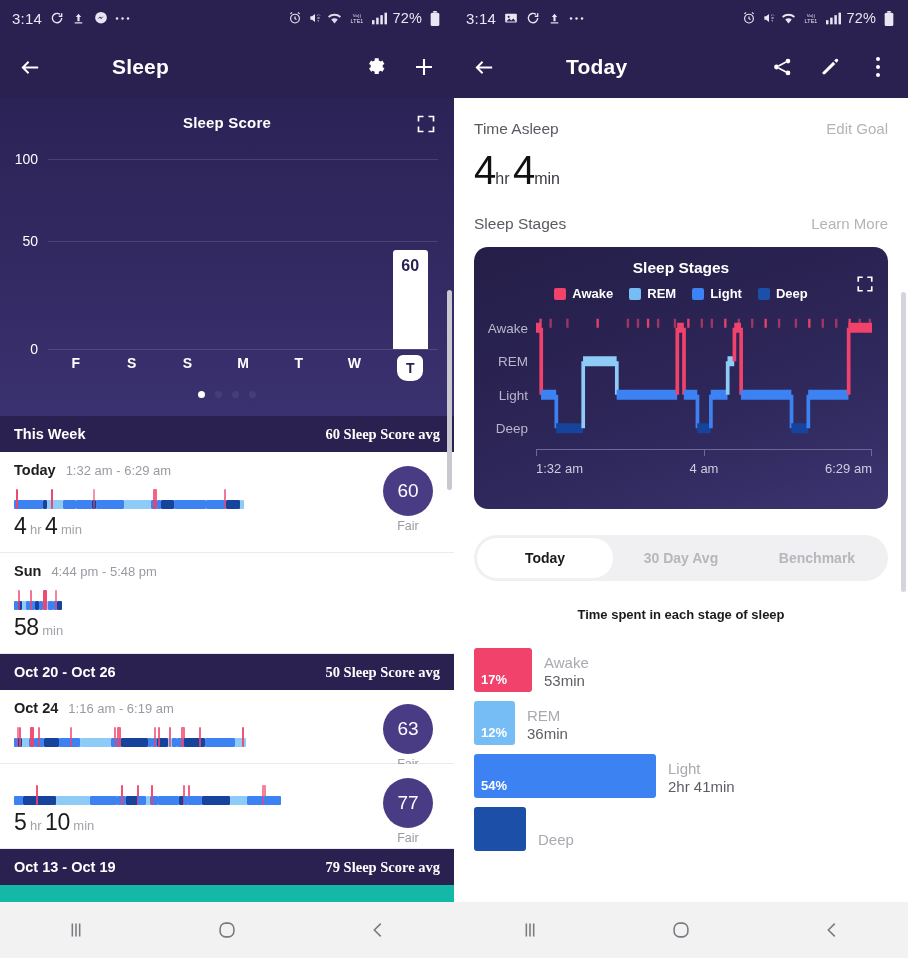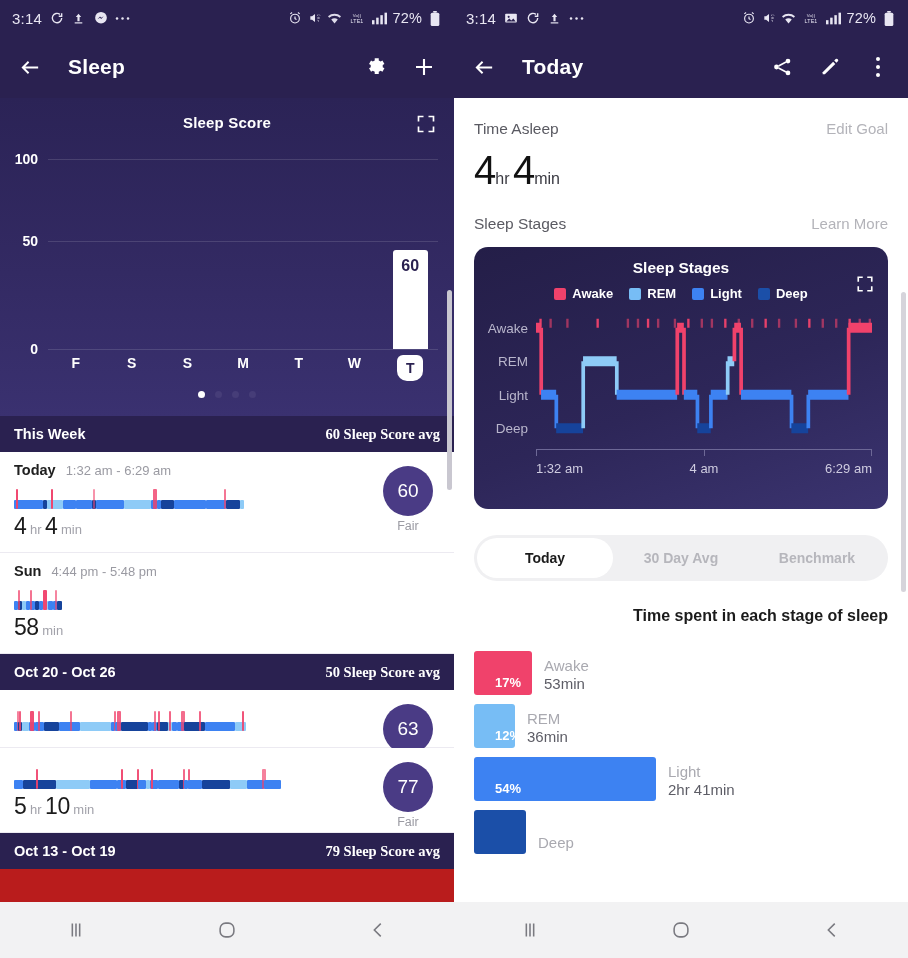--- a/index.html
+++ b/index.html
@@ -2,58 +2,58 @@
 <html><head>
 <meta charset="utf-8">
 <style>
   * { box-sizing: border-box; margin: 0; padding: 0; }
   body {
     width: 908px; height: 958px;
     font-family: "Liberation Sans", sans-serif;
     background: #fff; overflow: hidden;
   }
   .screens { display: flex; width: 908px; height: 958px; }
-  .panel { width: 454px; height: 958px; position: relative; overflow: hidden; background: #b91c1c; }
+  .panel { width: 454px; height: 958px; position: relative; overflow: hidden; background: #14b8a6; }
 
   
   .statusbar {
     height: 36px; background: #2a2150; color: #e8e6f2;
     display: flex; align-items: center; padding: 0 12px;
     font-size: 15px; letter-spacing: .2px;
   }
   .sb-left { display: flex; align-items: center; gap: 7px; }
   .sb-right { margin-left: auto; display: flex; align-items: center; gap: 5px; font-size: 14px; }
   .sb-ico { width: 15px; height: 15px; display: inline-flex; align-items: center; justify-content: center; }
   .sb-ico svg { display: block; }
   .battpct { font-size: 14.5px; }
 
   
   .appbar {
     height: 62px; background: #2a2150; color: #fff;
-    display: flex; align-items: center; padding: 0 18px;
+    display: flex; align-items: center; padding: 0 18px; gap: 44px;
   }
   .appbar .title { font-size: 21px; font-weight: bold; margin-left: 26px; letter-spacing: .2px; }
   .appbar .actions { margin-left: auto; display: flex; align-items: center; gap: 24px; }
   .ab-ico { width: 24px; height: 24px; display: flex; align-items: center; justify-content: center; cursor: pointer; }
 
   
   .chartwrap {
     background: linear-gradient(180deg, #2b2356 0%, #332a63 55%, #3a3170 100%);
     height: 318px; position: relative; padding: 0 0 0 0;
   }
   .chart-title {
     text-align: center; color: #fff; font-size: 15px; font-weight: bold;
     padding-top: 16px; letter-spacing: .2px;
   }
   .expand-ico { position: absolute; right: 18px; top: 16px; width: 20px; height: 20px; cursor: pointer; }
   .plot { position: relative; height: 190px; margin: 28px 16px 0 48px; }
   .gridline { position: absolute; left: 0; right: 0; height: 1px; background: rgba(255,255,255,.13); }
   .ylab {
     position: absolute; right: 100%; margin-right: 10px; transform: translateY(-50%);
-    color: #fff; font-size: 14px; font-weight: bold;
+    color: #fff; font-size: 14px; font-weight: normal;
   }
   .bars { position: absolute; left: 0; right: 0; bottom: 0; top: 0; display: flex; }
   .barcell { flex: 1; display: flex; align-items: flex-end; justify-content: center; position: relative; }
   .bar { width: 35px; background: #fff; border-radius: 3px 3px 0 0; position: relative; }
   .bar .bval {
     position: absolute; top: 7px; left: 0; right: 0; text-align: center;
     color: #2a2150; font-size: 16px; font-weight: bold;
   }
   .xaxis { display: flex; margin: 6px 16px 0 48px; }
   .xcell { flex: 1; text-align: center; color: #fff; font-size: 14px; font-weight: bold; position: relative; height: 26px; }
@@ -127,27 +127,27 @@
   .tabs {
     margin-top: 26px; height: 46px; background: #f0f0f2; border-radius: 24px;
     display: flex; align-items: center; padding: 3px;
   }
   .tab {
     flex: 1; height: 40px; display: flex; align-items: center; justify-content: center;
     font-size: 14px; font-weight: bold; color: #b6b6bc; border-radius: 22px; cursor: pointer;
   }
   .tab.active { background: #fff; color: #1b1b1b; }
 
-  .spent-title { text-align: right; font-size: 16px; font-weight: bold; color: #1b1b1b; margin-top: 26px; }
+  .spent-title { text-align: center; font-size: 13px; font-weight: bold; color: #1b1b1b; margin-top: 26px; }
 
   .stagebars { margin-top: 26px; }
   .sbrow { display: flex; align-items: flex-end; margin-bottom: 9px; }
   .sbar {
     height: 44px; border-radius: 3px; position: relative; flex: 0 0 auto;
-    display: flex; align-items: flex-end; padding-left: 14px;
+    display: flex; align-items: flex-end;
   }
   .sbar .pct { color: #fff; font-size: 13px; font-weight: bold; padding: 0 0 5px 7px; }
   .sbmeta { padding-left: 12px; padding-bottom: 1px; }
   .sbmeta .nm { font-size: 15px; color: #a9a9b0; line-height: 1.25; }
   .sbmeta .tm { font-size: 15px; color: #5d5d66; line-height: 1.25; }
 
   .rscroll {
     position: absolute; right: 2px; top: 292px; width: 5px; height: 300px;
     background: #d6d4db; border-radius: 3px;
   }
@@ -368,20 +368,24 @@
             <span class="seg" style="left:41px;width:2px;height:20px;background:#f0426b;opacity:0.6431597222222223"></span>
             <span class="seg" style="left:43px;width:5px;height:9px;background:#16439b"></span>
           </div>
           <div class="dur"><b>58</b> min</div>
         </div>
         <div class="sechead">
           <span>Oct 20 - Oct 26</span>
           <span class="avg">50 Sleep Score avg</span>
         </div>
         <div class="sleeprow">
+          <div class="sr-top">
+            <span class="sr-day">Oct 24</span>
+            <span class="sr-time">1:16 am - 6:19 am</span>
+          </div>
           <div class="hypno">
             <span class="seg" style="left:0px;width:4px;height:9px;background:#3d82f2"></span>
             <span class="seg" style="left:3px;width:2px;height:20px;background:#f0426b;opacity:0.6577411265432099"></span>
             <span class="seg" style="left:4px;width:4px;height:9px;background:#16439b"></span>
             <span class="seg" style="left:5px;width:2px;height:20px;background:#f0426b;opacity:0.8527739197530865"></span>
             <span class="seg" style="left:8px;width:7px;height:9px;background:#8ecbf7"></span>
             <span class="seg" style="left:15px;width:6px;height:9px;background:#3d82f2"></span>
             <span class="seg" style="left:16px;width:4px;height:20px;background:#f0426b;opacity:0.9287364969135803"></span>
             <span class="seg" style="left:21px;width:9px;height:9px;background:#3d82f2"></span>
             <span class="seg" style="left:24px;width:2px;height:20px;background:#f0426b;opacity:0.7918248456790123"></span>

